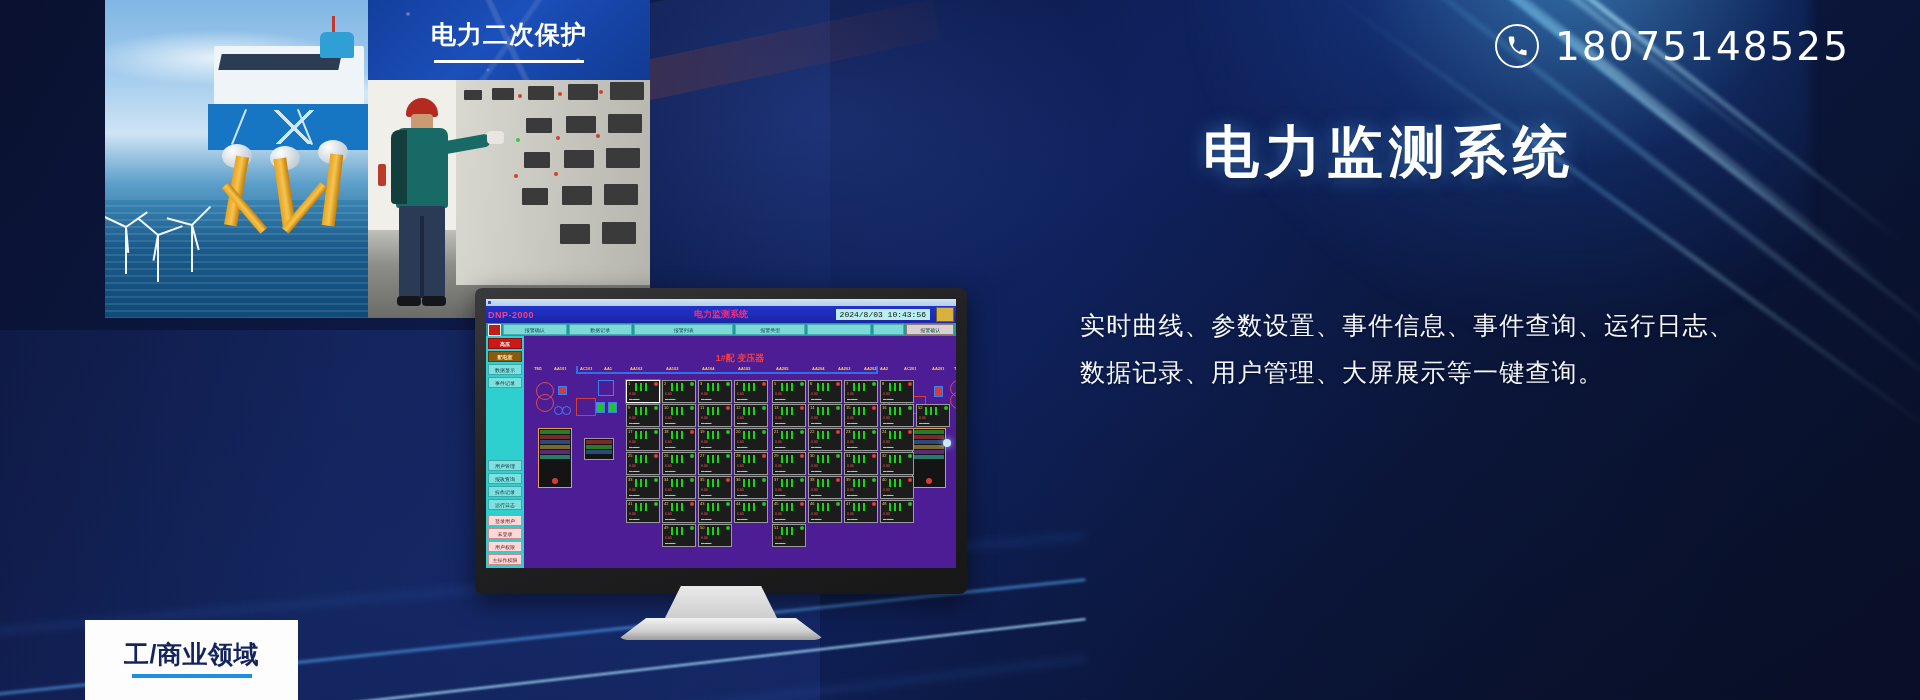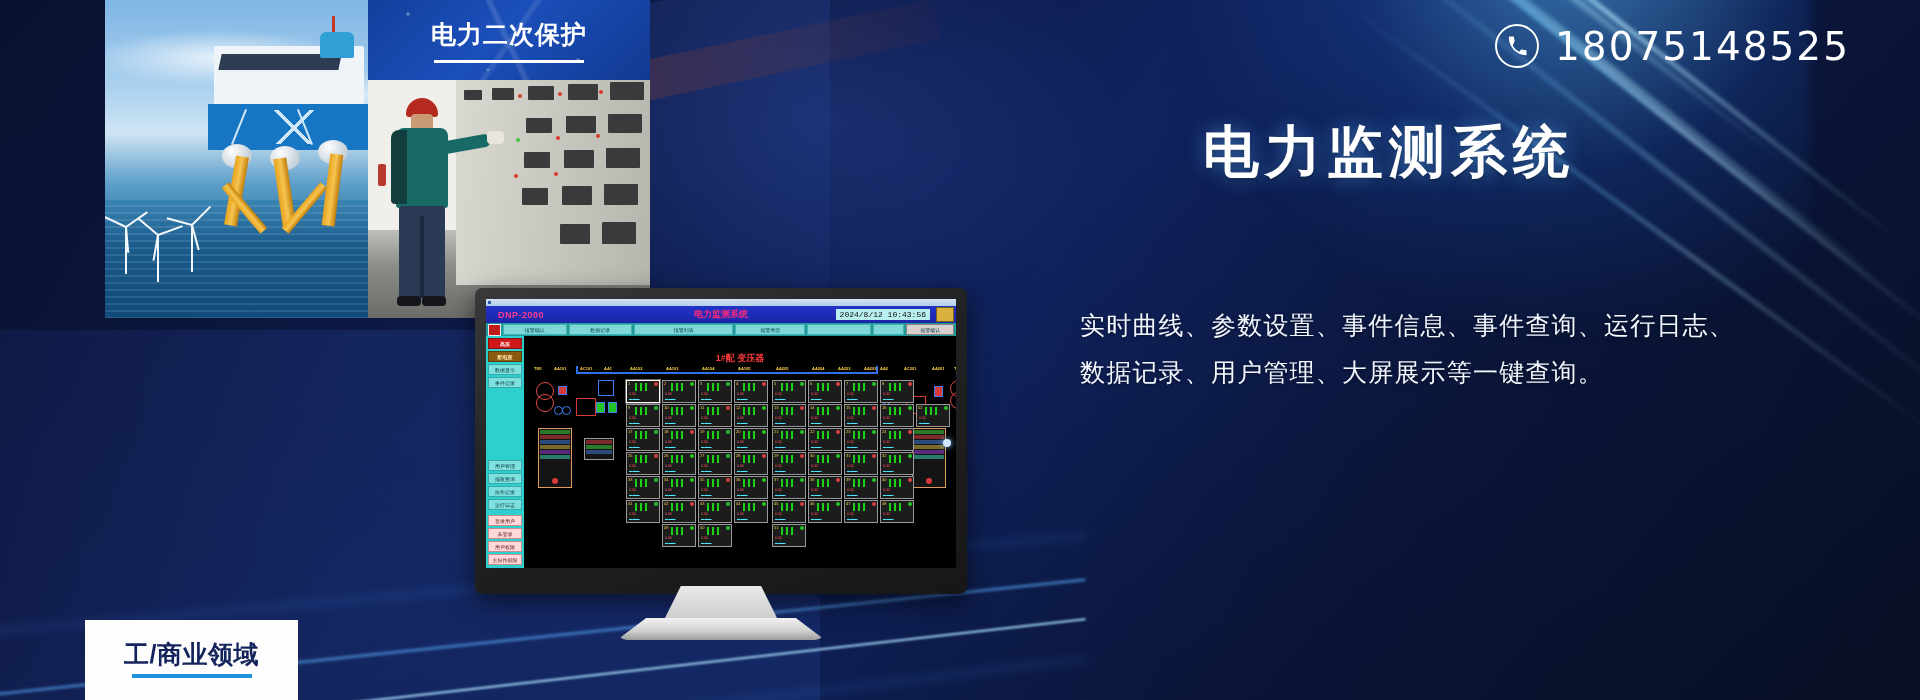--- a/index.html
+++ b/index.html
@@ -165,35 +165,35 @@
   .mon-base{position:absolute;left:50%;top:330px;width:208px;height:22px;margin-left:-104px;
     background:linear-gradient(to bottom,#f2f2f2,#cfcfcf 60%,#9b9b9b);
     border-radius:4px 4px 10px 10px;
     clip-path:polygon(14% 0,86% 0,100% 100%,0 100%);}
 
   
   .scada{position:absolute;inset:0;background:#2f2f2f;font-family:"Liberation Sans",sans-serif;}
   .s-titlebar{height:7px;background:linear-gradient(to bottom,#cfe3f5,#b4cfe8);display:flex;align-items:center;}
   .s-titlebar .dot{width:3px;height:3px;background:#2a57a8;margin-left:2px;}
   .s-header{height:17px;background:linear-gradient(to bottom,#2233c9,#1b25a8);position:relative;display:flex;align-items:center;}
-  .s-brand{position:absolute;left:12px;font-size:9px;font-weight:700;color:#ff3d8b;letter-spacing:.5px;}
+  .s-brand{position:absolute;left:2px;font-size:9px;font-weight:700;color:#ff3d8b;letter-spacing:.5px;}
   .s-apptitle{position:absolute;left:0;right:0;text-align:center;font-size:9px;font-weight:700;color:#ff2a7a;}
   .s-clock{position:absolute;right:26px;font-size:8px;color:#0b0b0b;background:#b9f0ef;padding:1px 4px;font-family:"Liberation Mono",monospace;}
   .s-logo{position:absolute;right:2px;width:16px;height:13px;background:#d8b23c;border:1px solid #7b6317;}
   .s-toolbar{height:13px;background:#1f9a9a;display:flex;align-items:center;gap:2px;padding:0 2px;}
   .s-tb-btn{height:9px;background:#7fd8d8;border:1px solid #46b0b0;font-size:5px;color:#06454a;display:flex;align-items:center;justify-content:center;}
   .s-tb-red{width:11px;height:10px;background:#c11c1c;border:1px solid #eee;}
   .s-body{position:absolute;left:0;right:0;top:37px;bottom:0;display:flex;}
   .s-side{width:38px;background:#2ecfcf;padding:2px 2px 0 2px;box-sizing:border-box;display:flex;flex-direction:column;gap:2px;}
   .s-side .sb{height:9px;font-size:5px;display:flex;align-items:center;justify-content:center;color:#05343a;background:#7fe0e0;border:1px solid #3aa8a8;}
   .s-side .sb.hot{background:#cf1717;color:#fff;border-color:#8a0f0f;font-weight:700;}
   .s-side .sb.amber{background:#8a5a12;color:#ffe6a8;border-color:#5d3c08;font-weight:700;}
   .s-side .sb.pink{background:#ffd9d9;border-color:#c98c8c;color:#5a1111;}
   .s-side .spacer{flex:1;}
-  .s-canvas{flex:1;position:relative;background:#000000;overflow:hidden;}
+  .s-canvas{flex:1;position:relative;background:#4c1d95;overflow:hidden;}
   .s-diagtitle{position:absolute;left:0;right:0;top:16px;text-align:center;font-size:9px;font-weight:700;color:#ff3b3b;}
   .s-bus{position:absolute;left:52px;top:36px;width:300px;height:2px;background:#2f6fe8;}
   .s-bus2{position:absolute;top:30px;width:2px;height:8px;background:#2f6fe8;}
   .feeder{position:absolute;width:32px;background:#1c1c1c;border:1px solid #9a9a9a;}
   .feeder .fnum{position:absolute;left:1px;top:0px;font-size:4px;color:#ffd24a;}
   .feeder .led{position:absolute;right:1px;top:1px;width:4px;height:4px;border-radius:50%;}
   .feeder .bars{position:absolute;left:8px;top:2px;width:14px;height:8px;
     background:repeating-linear-gradient(90deg,#17d417 0 2px,transparent 2px 5px);}
   .feeder .v{position:absolute;left:2px;top:11px;font-size:3.5px;color:#ff5a5a;}
   .feeder .n{position:absolute;left:2px;top:16px;font-size:3.5px;color:#49e6ff;}
@@ -353,21 +353,21 @@
       <div class="mon-screen">
 
         <div class="scada">
           <div class="s-titlebar">
             <div class="dot"></div>
           </div>
 
           <div class="s-header">
             <div class="s-brand">DNP-2000</div>
             <div class="s-apptitle">电力监测系统</div>
-            <div class="s-clock">2024/8/12  10:43:56</div>
+            <div class="s-clock">2024/8/03  10:43:56</div>
             <div class="s-logo"></div>
           </div>
 
           <div class="s-toolbar">
             <div class="s-tb-red"></div>
             <div class="s-tb-btn" style="width:62px;">报警确认</div>
             <div class="s-tb-btn" style="width:62px;">数据记录</div>
             <div class="s-tb-btn" style="width:98px;">报警列表</div>
             <div class="s-tb-btn" style="width:68px;">报警类型</div>
             <div class="s-tb-btn" style="width:62px;"></div>

